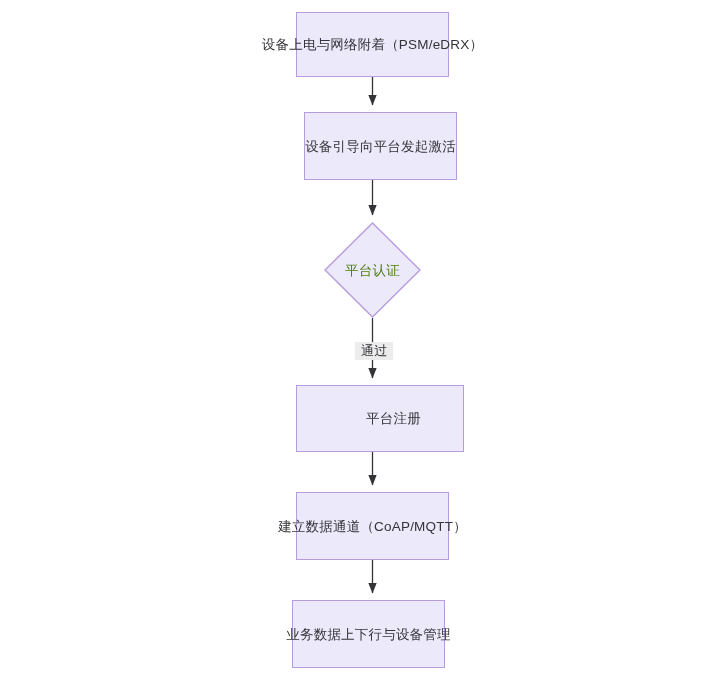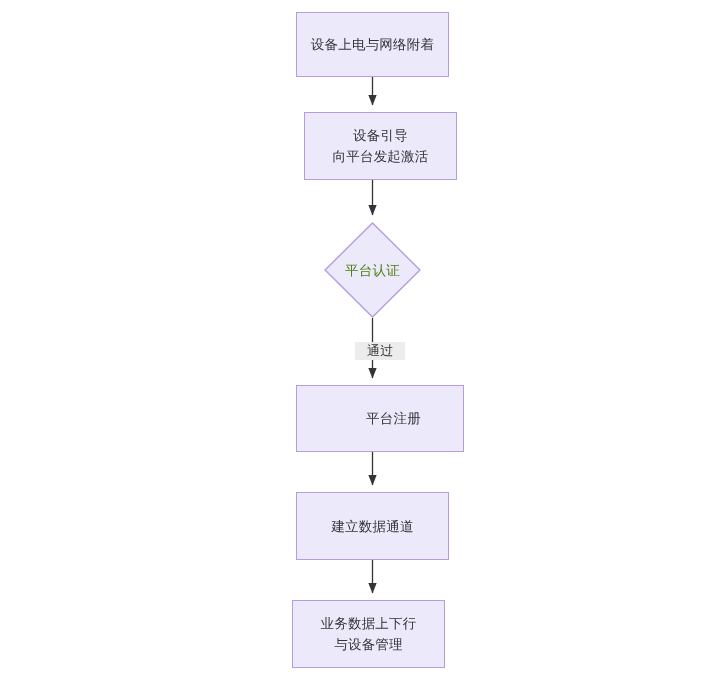--- a/index.html
+++ b/index.html
@@ -26,21 +26,20 @@
     width: 726px;
     height: 700px;
     display: block;
   }
   .node-box {
     position: absolute;
     box-sizing: border-box;
     background: #eceafa;
     border: 1.4px solid #b79de0;
     display: flex;
-    flex-direction: column;
     align-items: center;
     justify-content: center;
     text-align: center;
   }
   .node-line {
     color: #333338;
     font-size: 13.5px;
     line-height: 21px;
     white-space: nowrap;
     letter-spacing: 0.2px;
@@ -63,21 +62,21 @@
     line-height: 21px;
     white-space: nowrap;
     letter-spacing: 0.2px;
   }
   .edge-label {
     position: absolute;
     background: #ececec;
     color: #333338;
     font-size: 13px;
     line-height: 18px;
-    padding: 0 12px;
+    padding: 0 6px;
     white-space: nowrap;
     letter-spacing: 0.2px;
   }
 </style>
 </head>
 <body>
 
 <div id="flowchart-canvas">
 
   <svg class="diagram-layer" viewBox="0 0 726 700" xmlns="http://www.w3.org/2000/svg">
@@ -93,20 +92,21 @@
 
     <line x1="372.5" y1="318" x2="372.5" y2="378" stroke="#333338" stroke-width="1.3" marker-end="url(#arrowhead)"></line>
 
     <line x1="372.5" y1="452" x2="372.5" y2="485" stroke="#333338" stroke-width="1.3" marker-end="url(#arrowhead)"></line>
 
     <line x1="372.5" y1="560" x2="372.5" y2="593" stroke="#333338" stroke-width="1.3" marker-end="url(#arrowhead)"></line>
   </svg>
 
   <div class="node-box" style="left:296px; top:12px; width:153px; height:65px;">
     <div class="node-line">设备上电与网络附着</div>
+    <div class="node-line">（PSM/eDRX）</div>
   </div>
 
   <div class="node-box" style="left:304px; top:112px; width:153px; height:68px;">
     <div class="node-line">设备引导</div>
     <div class="node-line">向平台发起激活</div>
   </div>
 
   <div class="diamond-wrap" style="left:324px; top:222px; width:97px; height:96px;">
     <svg width="97" height="96" viewBox="0 0 97 96" xmlns="http://www.w3.org/2000/svg">
       <polygon points="48.5,1 96,48 48.5,95 1,48" fill="#eceafa" stroke="#b79de0" stroke-width="1.4"></polygon>
@@ -115,20 +115,21 @@
   </div>
 
   <div class="edge-label" style="left:355px; top:342px;">通过</div>
 
   <div class="node-box" style="left:296px; top:385px; width:168px; height:67px;padding-left:27px;">
     <div class="node-line">平台注册</div>
   </div>
 
   <div class="node-box" style="left:296px; top:492px; width:153px; height:68px;">
     <div class="node-line">建立数据通道</div>
+    <div class="node-line">（CoAP/MQTT）</div>
   </div>
 
   <div class="node-box" style="left:292px; top:600px; width:153px; height:68px;">
     <div class="node-line">业务数据上下行</div>
     <div class="node-line">与设备管理</div>
   </div>
 
 </div>
 
 </body></html>

